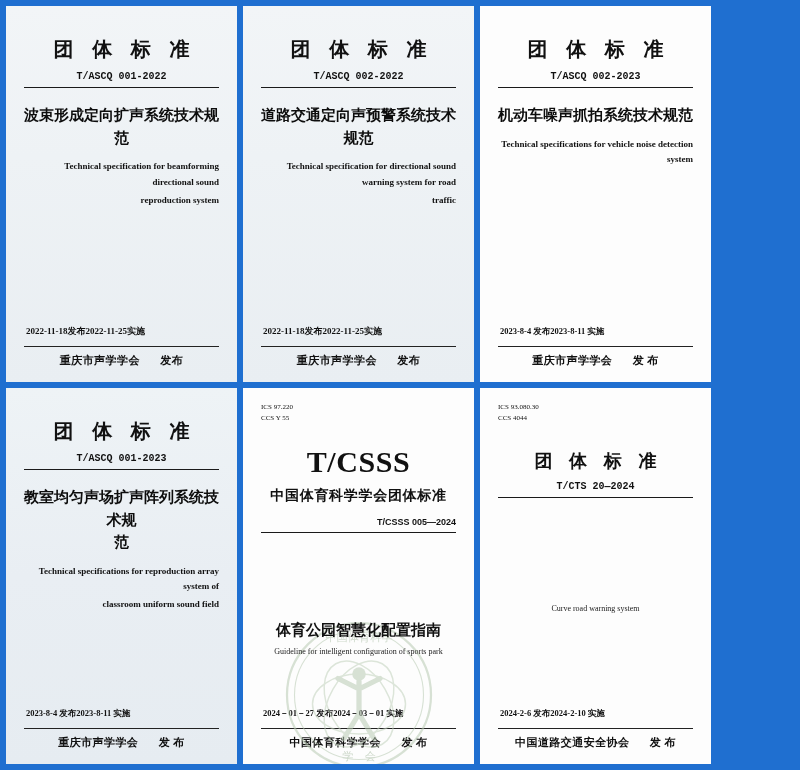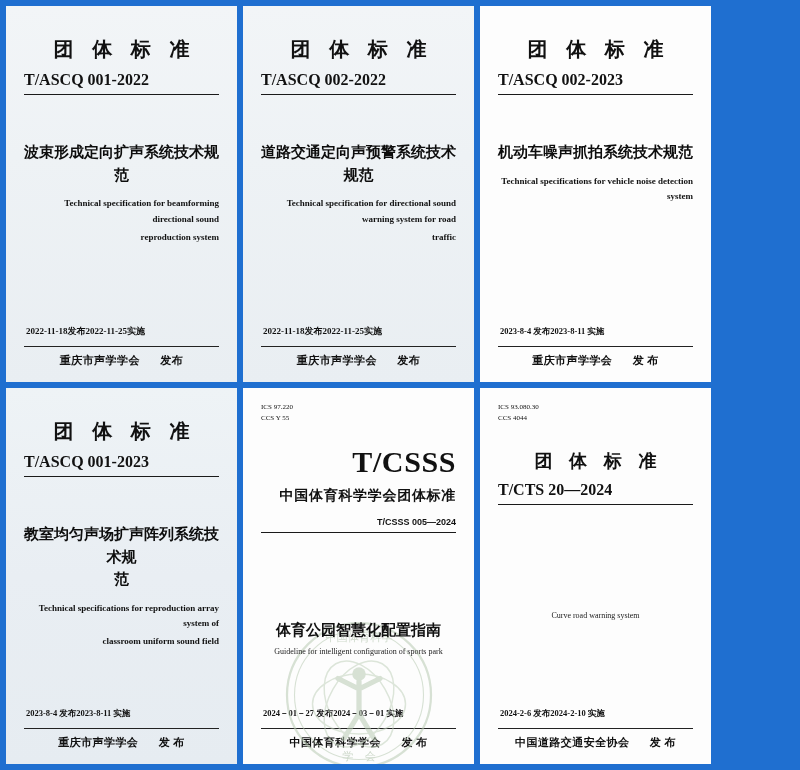--- a/index.html
+++ b/index.html
@@ -51,37 +51,37 @@
     color: #111;
     letter-spacing: 0.34em;
     font-size: 20px;
     margin-top: 16px;
     padding-left: 0.34em;
   }
   .biaoti.small {
     font-size: 18px;
   }
   .code-line {
-    text-align: left;
-    font-family: Liberation Serif, serif;
-    font-weight: bold;
-    font-size: 16px;
+    text-align: center;
+    font-family: Liberation Mono, monospace;
+    font-weight: bold;
+    font-size: 10px;
     color: #111;
     margin-top: 8px;
   }
   .rule {
     border: 0;
     border-top: 1.4px solid #1a1a1a;
     margin: 5px 0 0 0;
   }
   .rule.thin {
     border-top: 1px solid #222;
   }
   .title-block {
-    margin-top: 46px;
+    margin-top: 16px;
     text-align: center;
   }
   .title-cn {
     font-family: "Liberation Serif", serif;
     font-weight: bold;
     font-size: 15px;
     color: #0d0d0d;
     line-height: 1.5;
   }
   .title-en {
@@ -123,21 +123,21 @@
   .ics {
     font-family: "Liberation Serif", serif;
     font-size: 7px;
     color: #111;
     line-height: 1.5;
     margin-bottom: 4px;
   }
 
   
   .csss-wrap {
-    text-align: right;
+    text-align: center;
     position: relative;
   }
   .csss-logo {
     font-family: "Liberation Serif", serif;
     font-size: 30px;
     font-weight: bold;
     letter-spacing: 0.02em;
     color: #111;
     margin-top: 18px;
   }

